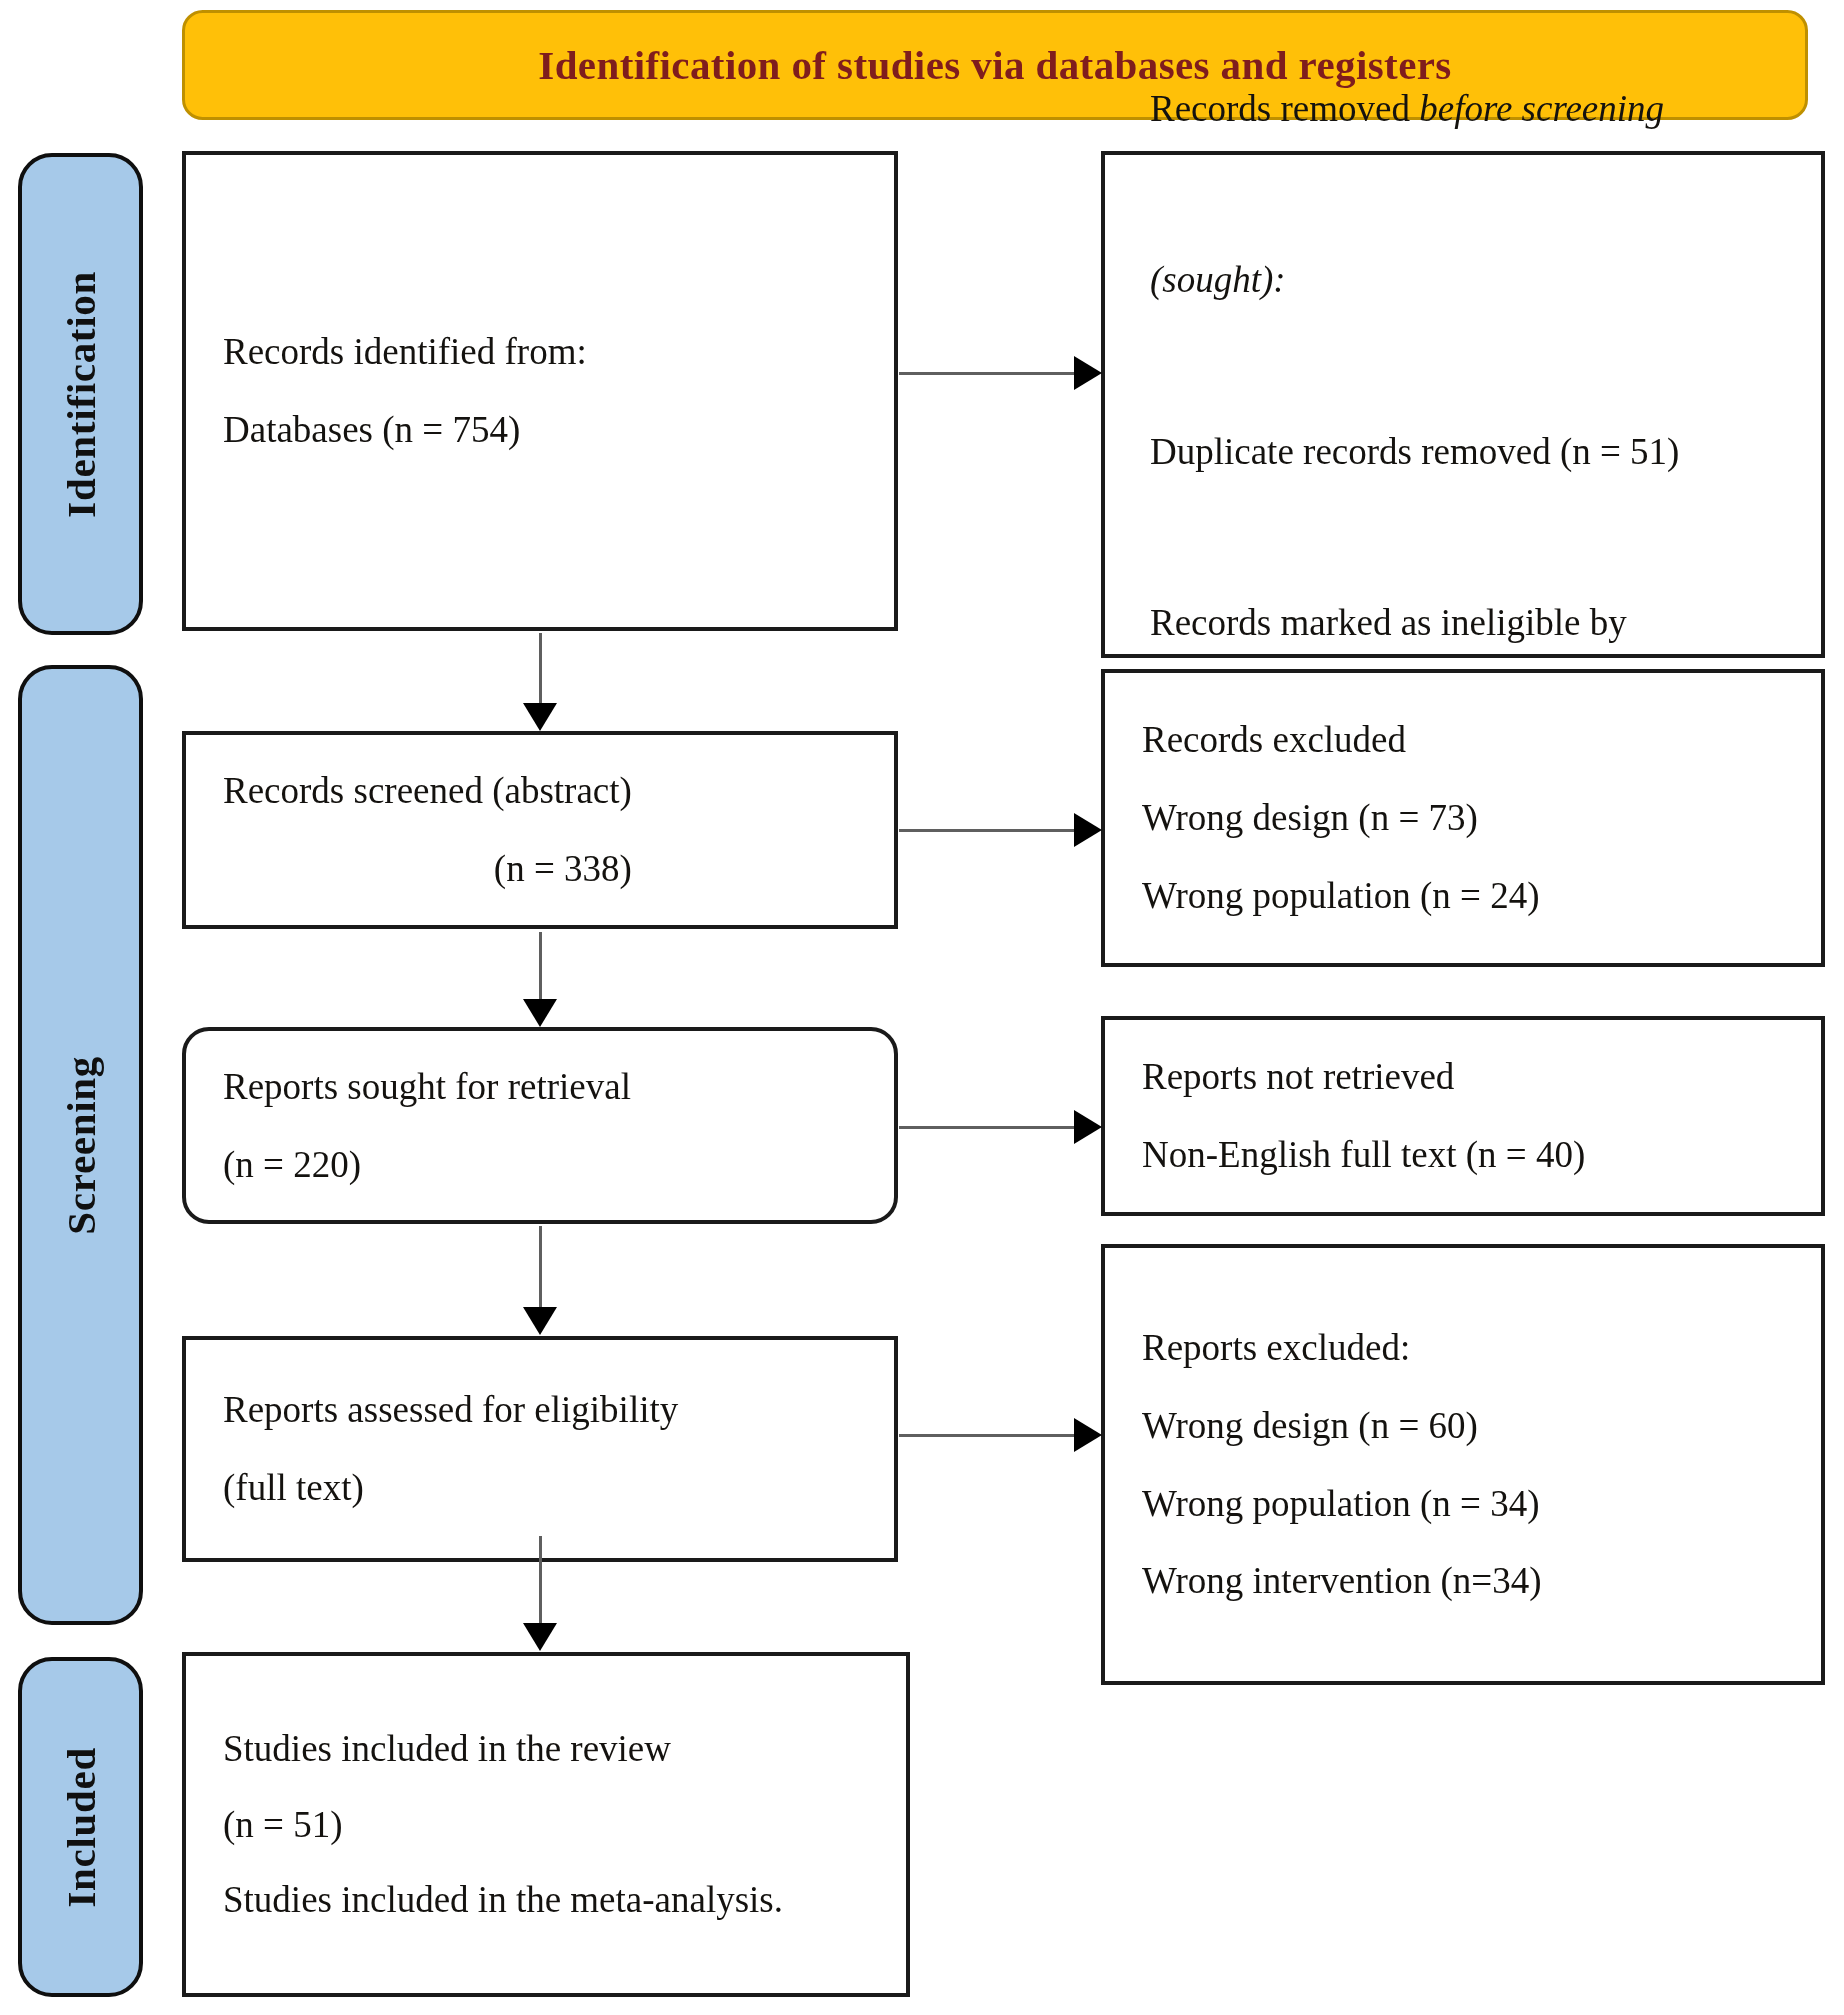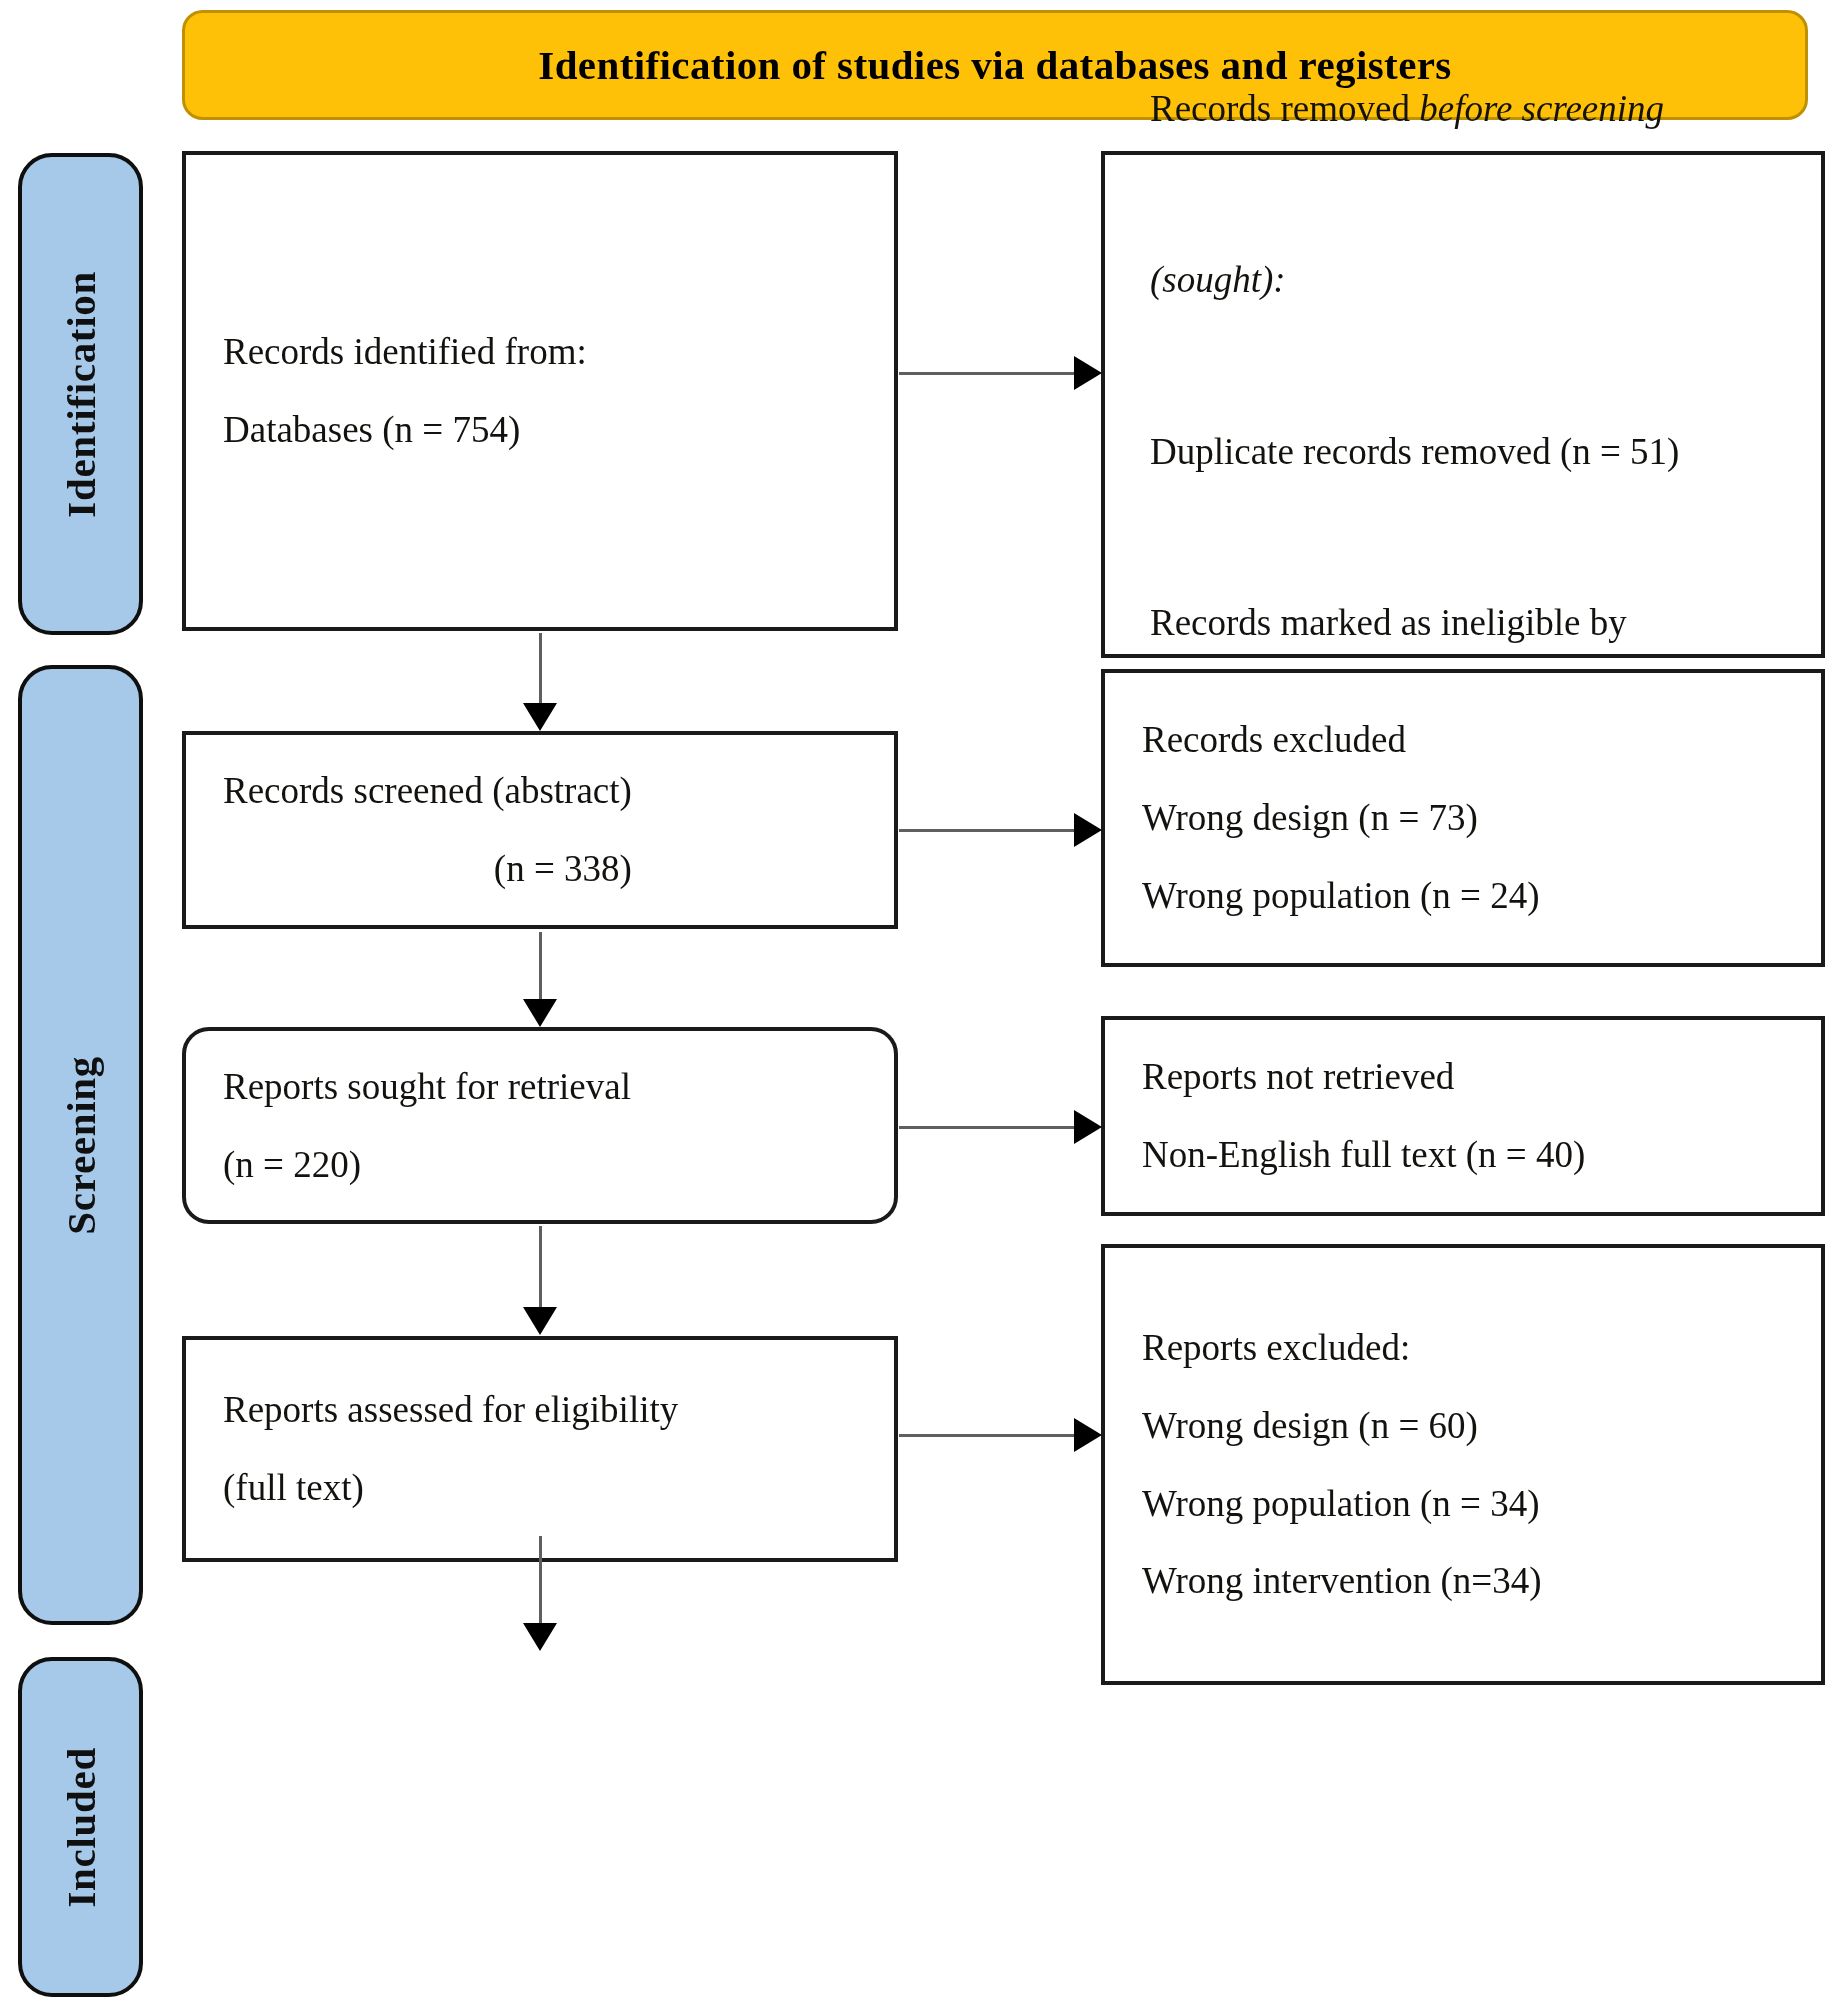--- a/index.html
+++ b/index.html
@@ -21,21 +21,21 @@
     background: #FFC008;
     border: 3.7px solid #BF9000;
     border-radius: 20.6px;
     box-sizing: border-box;
     display: flex; align-items: center; justify-content: center;
   }
   .banner .banner-title {
     font-size: 41px;
     font-weight: bold;
     letter-spacing: 0.4px;
-    color: #000000;
+    color: #7f1d1d;
   }
 
   
   .stage {
     position: absolute;
     left: 18.4px; width: 125px;
     background: #A6C9E9;
     border: 4.4px solid #0f0f0f;
     border-radius: 34px;
     box-sizing: border-box;
@@ -183,20 +183,25 @@
     <div class="txt">Reports assessed for eligibility
 (full text)</div>
   </div>
   <div class="flow-box box-reports-excluded">
     <div class="txt">Reports excluded:
 Wrong design (n = 60)
 Wrong population (n = 34)
 Wrong intervention (n=34)</div>
   </div>
 
+  <div class="flow-box box-included">
+    <div class="txt">Studies included in the review
+(n = 51)
+Studies included in the meta-analysis.</div>
+  </div>
 
   <div class="arrow-down a-v1"></div>
   <div class="arrow-down a-v2"></div>
   <div class="arrow-down a-v3"></div>
   <div class="arrow-down a-v4"></div>
 
   <div class="arrow-right a-h1"></div>
   <div class="arrow-right a-h2"></div>
   <div class="arrow-right a-h3"></div>
   <div class="arrow-right a-h4"></div>

